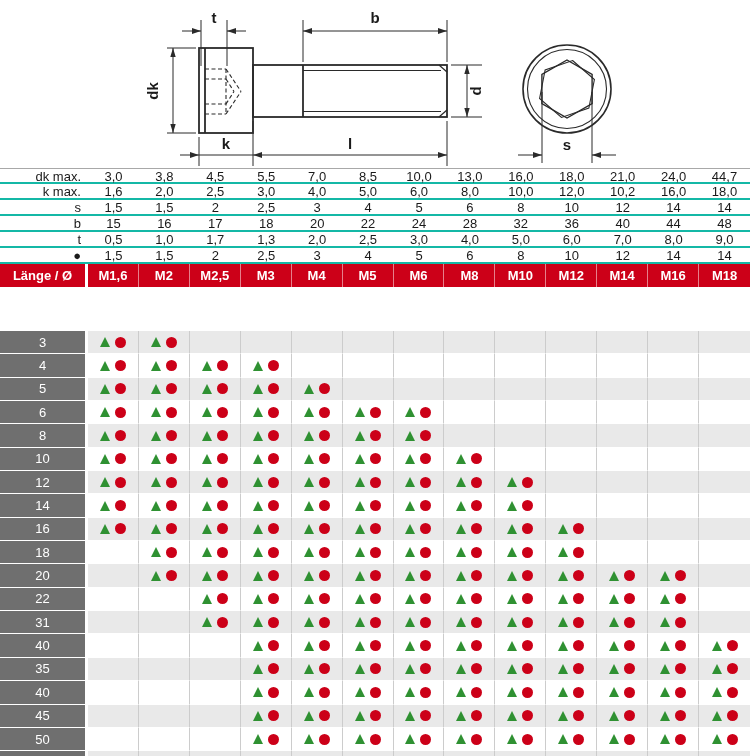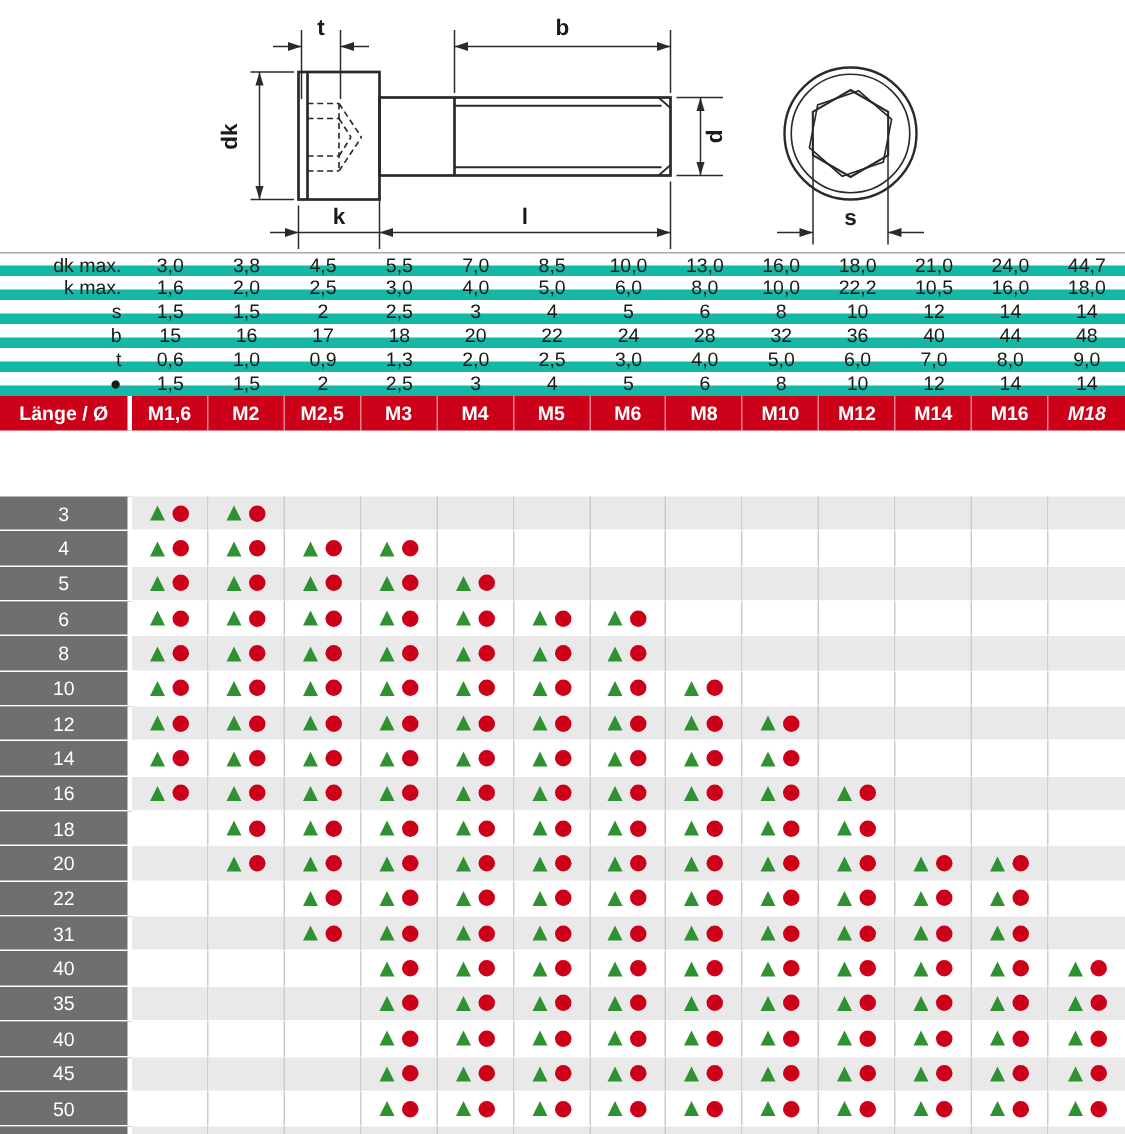--- a/index.html
+++ b/index.html
@@ -5,31 +5,31 @@
   html,body{margin:0;padding:0;background:#fff;}
   .stage{position:relative;width:750px;height:756px;background:#fff;overflow:hidden;
          font-family:"Liberation Sans",sans-serif;color:#1a1a1a;}
   
   .drawing{position:absolute;left:0;top:0;width:750px;height:168px;}
   .drawing svg{display:block;}
   .drawing text{font-family:"Liberation Sans",sans-serif;font-weight:bold;font-size:15px;fill:#1a1a1a;}
   
   .dim-table{position:absolute;left:0;top:168px;width:750px;}
   .dim-row{display:grid;grid-template-columns:88px repeat(13,1fr);height:16px;
-           box-sizing:border-box;border-bottom:7px solid #14b8a6;font-size:13px;line-height:15px;}
+           box-sizing:border-box;border-bottom:2px solid #14b8a6;font-size:13px;line-height:15px;}
   .dim-row:first-child{border-top:1px solid #a8a8a8;}
   .dim-label{text-align:right;padding-right:7px;}
   .dim-val{text-align:center;}
   
   .matrix{position:absolute;left:0;top:264px;width:750px;height:604px;display:flex;flex-direction:column;gap:44px;}
   .m-header{display:grid;grid-template-columns:88px repeat(13,1fr);height:23px;flex:none;
             background:var(--red,#cc0018);color:#fff;font-weight:bold;font-size:13px;}
   .m-header .hcell{display:flex;align-items:center;justify-content:center;
                    border-right:1px solid rgba(255,255,255,.5);box-sizing:border-box;}
-  .m-header .hcell:last-child{border-right:none;font-style:italic;}
+  .m-header .hcell:last-child{border-right:none;}
   .m-header .corner{border-right:3px solid #fff;}
   .m-row{display:grid;grid-template-columns:88px repeat(13,1fr);flex:1;}
   .m-label{background:var(--gray-header,#6f6f6f);color:#fff;font-size:13px;
            display:flex;align-items:center;justify-content:center;box-sizing:border-box;
            border-right:3px solid #fff;border-bottom:1px solid #fff;}
   .a-cell{display:flex;align-items:center;justify-content:center;box-sizing:border-box;
           border-right:1px solid #ccc;border-bottom:1px solid #fff;}
   .a-cell:last-child{border-right:none;}
   .m-row.alt .a-cell{background:var(--row-alt,#e9e9e9);}
   .tri{width:0;height:0;border-left:5.5px solid transparent;border-right:5.5px solid transparent;
@@ -147,22 +147,22 @@
         <div class="dim-label">k max.</div>
         <div class="dim-val">1,6</div>
         <div class="dim-val">2,0</div>
         <div class="dim-val">2,5</div>
         <div class="dim-val">3,0</div>
         <div class="dim-val">4,0</div>
         <div class="dim-val">5,0</div>
         <div class="dim-val">6,0</div>
         <div class="dim-val">8,0</div>
         <div class="dim-val">10,0</div>
-        <div class="dim-val">22,2</div>
-        <div class="dim-val">10,5</div>
+        <div class="dim-val">12,0</div>
+        <div class="dim-val">10,2</div>
         <div class="dim-val">16,0</div>
         <div class="dim-val">18,0</div>
       </div>
       <div class="dim-row">
         <div class="dim-label">s</div>
         <div class="dim-val">1,5</div>
         <div class="dim-val">1,5</div>
         <div class="dim-val">2</div>
         <div class="dim-val">2,5</div>
         <div class="dim-val">3</div>
@@ -186,23 +186,23 @@
         <div class="dim-val">24</div>
         <div class="dim-val">28</div>
         <div class="dim-val">32</div>
         <div class="dim-val">36</div>
         <div class="dim-val">40</div>
         <div class="dim-val">44</div>
         <div class="dim-val">48</div>
       </div>
       <div class="dim-row">
         <div class="dim-label">t</div>
-        <div class="dim-val">0,6</div>
+        <div class="dim-val">0,5</div>
         <div class="dim-val">1,0</div>
-        <div class="dim-val">0,9</div>
+        <div class="dim-val">1,7</div>
         <div class="dim-val">1,3</div>
         <div class="dim-val">2,0</div>
         <div class="dim-val">2,5</div>
         <div class="dim-val">3,0</div>
         <div class="dim-val">4,0</div>
         <div class="dim-val">5,0</div>
         <div class="dim-val">6,0</div>
         <div class="dim-val">7,0</div>
         <div class="dim-val">8,0</div>
         <div class="dim-val">9,0</div>

